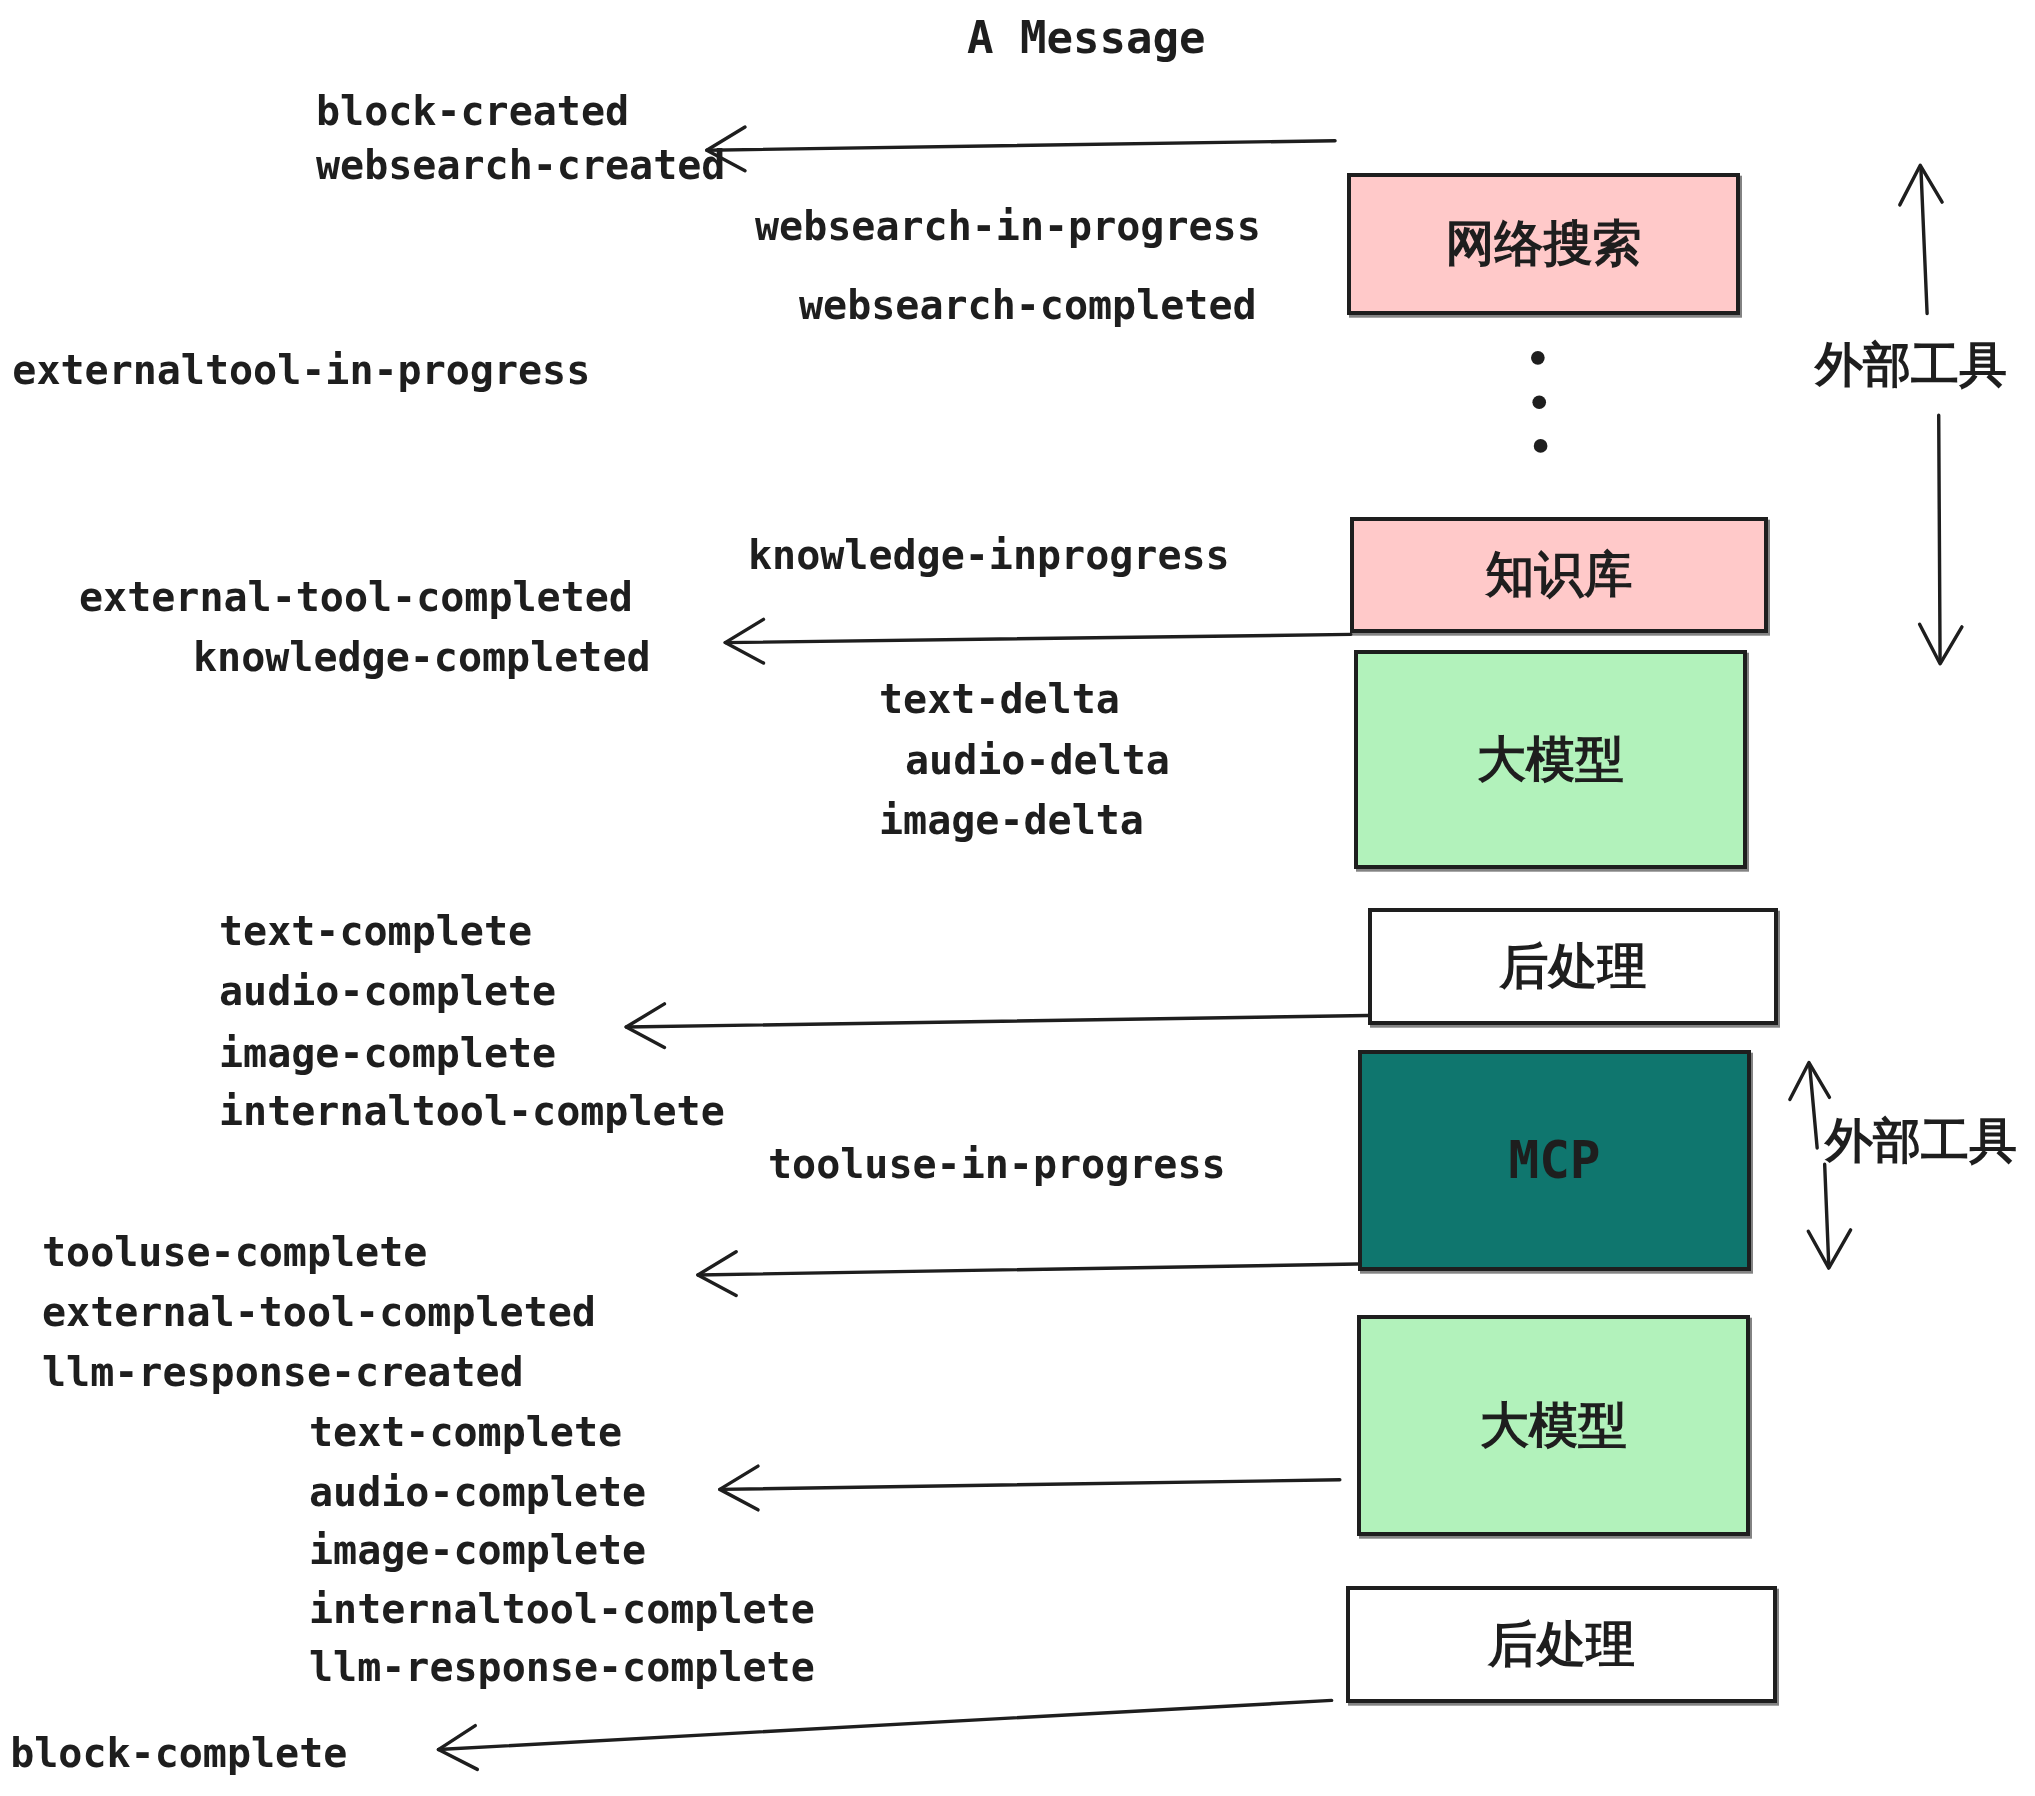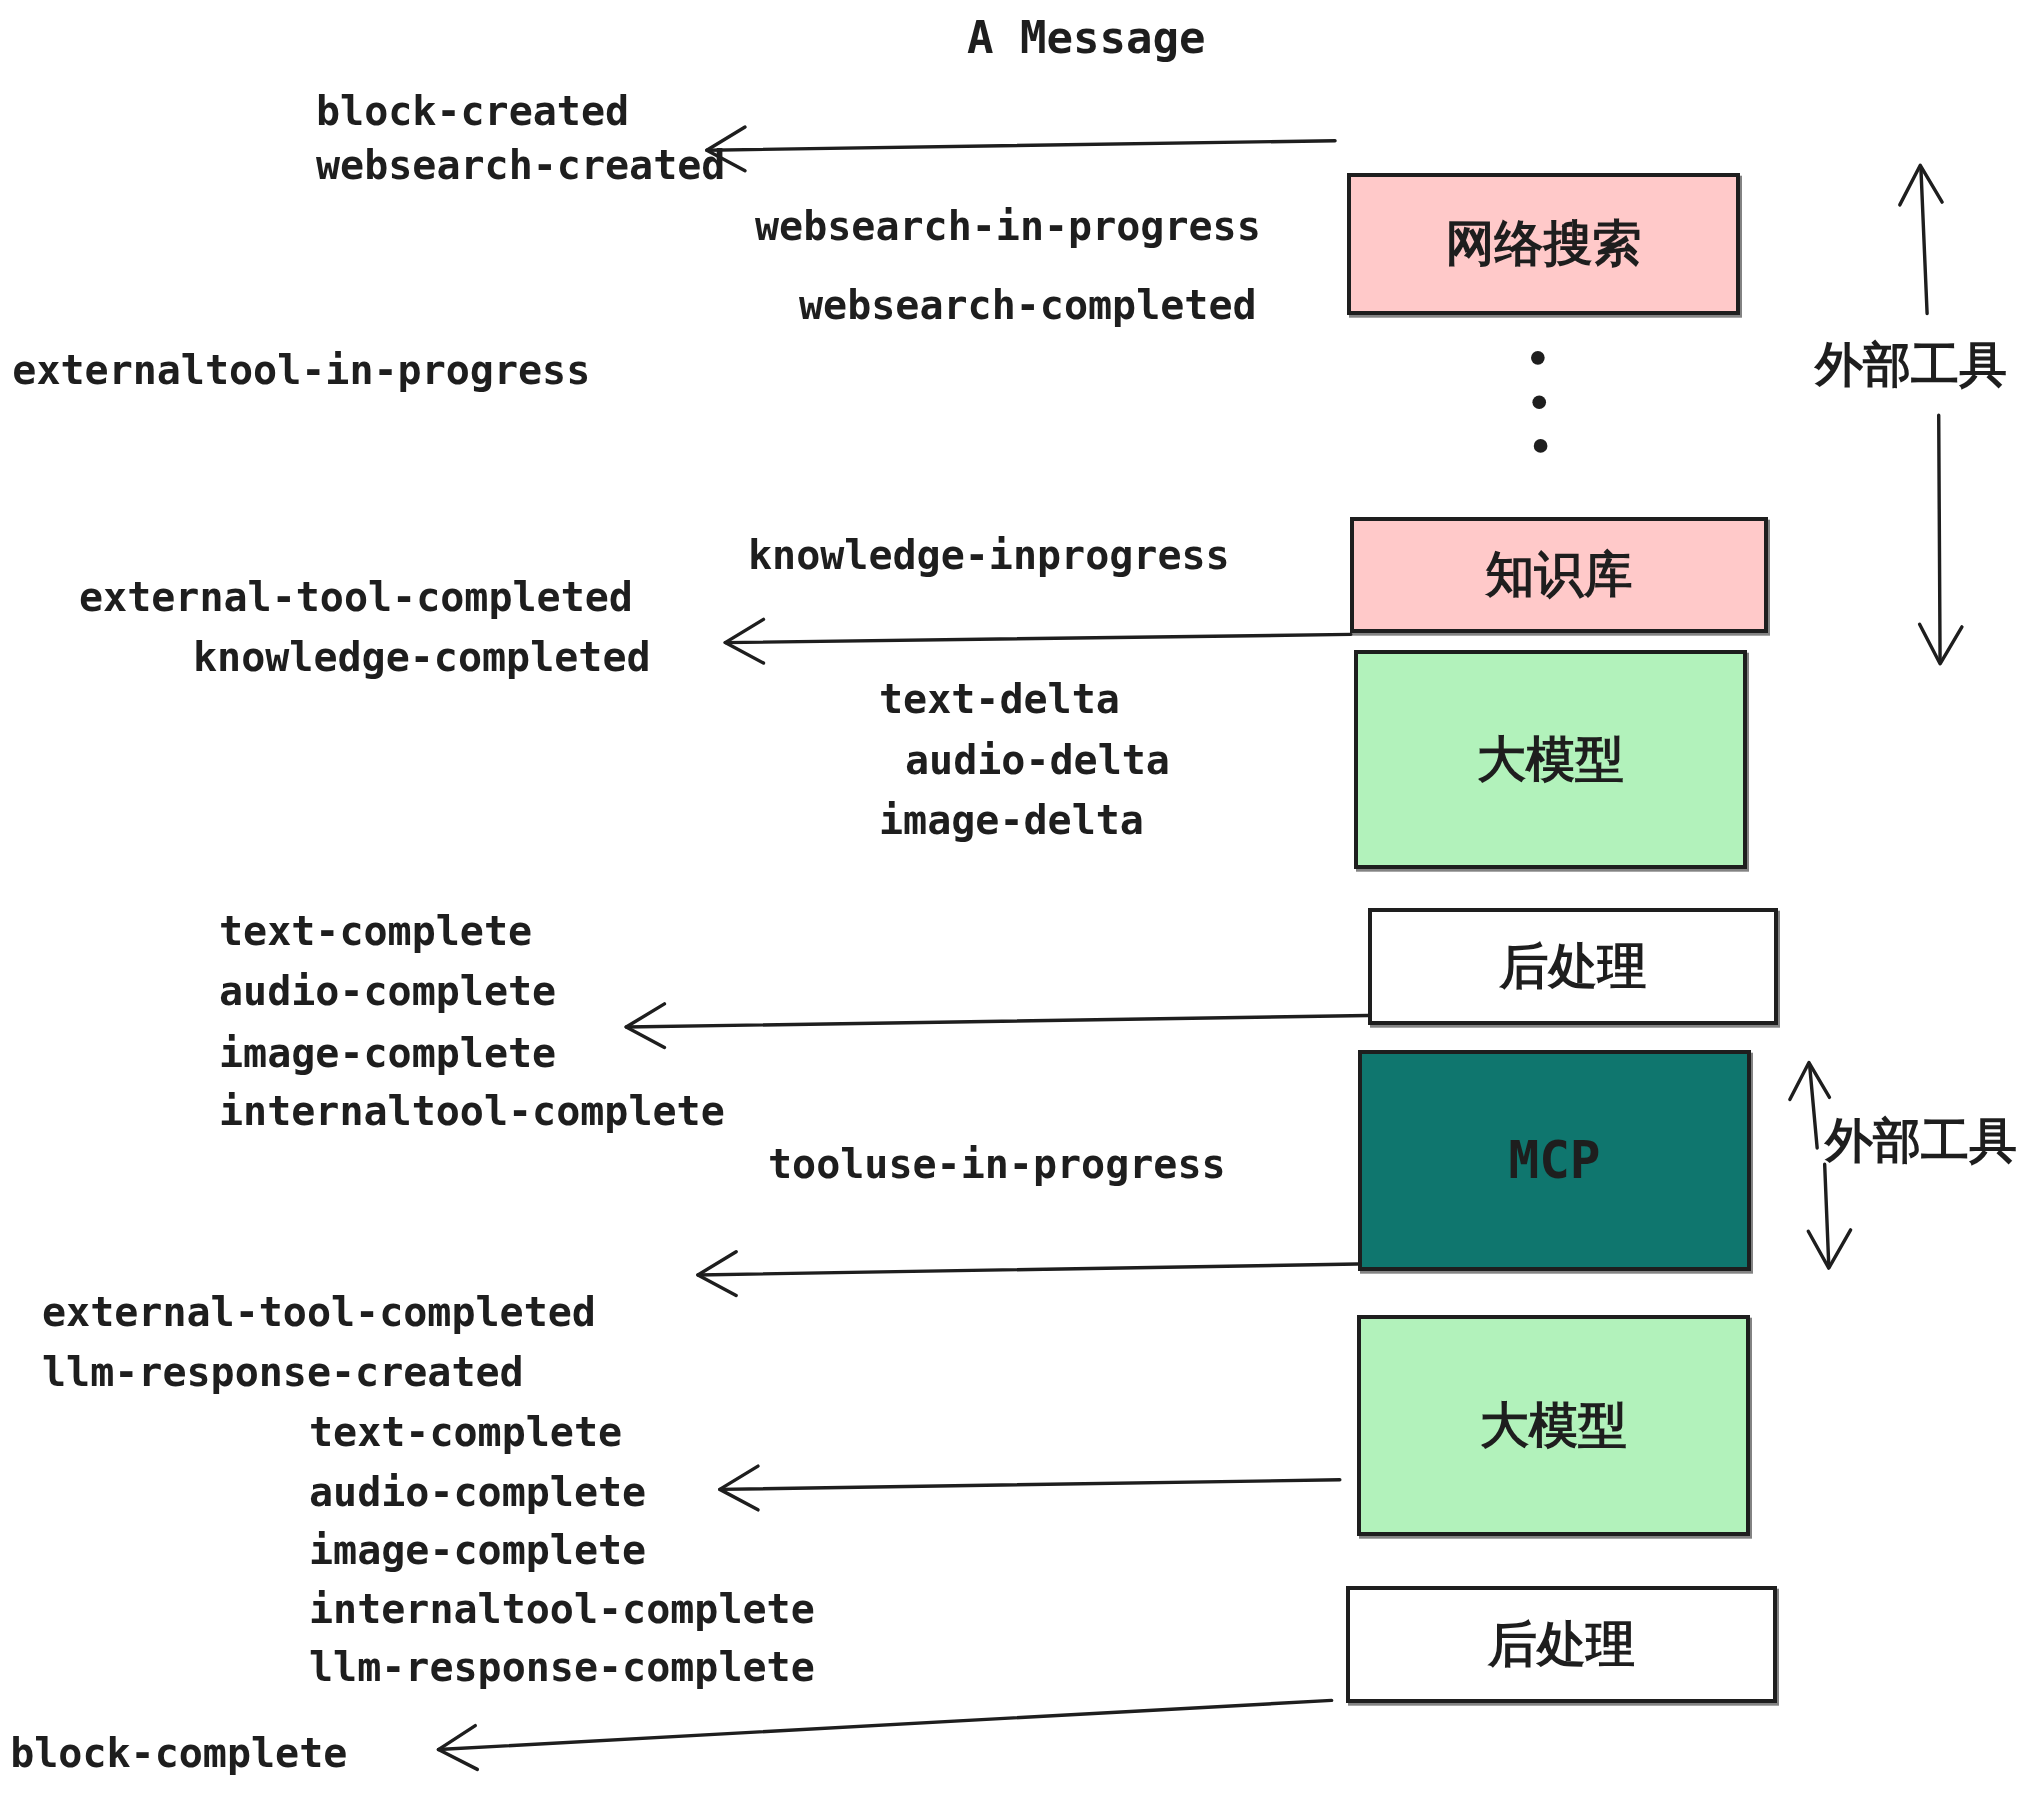--- a/index.html
+++ b/index.html
@@ -68,20 +68,21 @@
   <div class="evt" style="left:79px;top:573px;">external-tool-completed</div>
   <div class="evt" style="left:193px;top:633px;">knowledge-completed</div>
   <div class="evt" style="left:879px;top:675px;">text-delta</div>
   <div class="evt" style="left:879px;top:736px;margin-left:26px;">audio-delta</div>
   <div class="evt" style="left:879px;top:796px;">image-delta</div>
   <div class="evt" style="left:219px;top:907px;">text-complete</div>
   <div class="evt" style="left:219px;top:967px;">audio-complete</div>
   <div class="evt" style="left:219px;top:1029px;">image-complete</div>
   <div class="evt" style="left:219px;top:1087px;">internaltool-complete</div>
   <div class="evt" style="left:768px;top:1140px;">tooluse-in-progress</div>
+  <div class="evt" style="left:42px;top:1228px;">tooluse-complete</div>
   <div class="evt" style="left:42px;top:1288px;">external-tool-completed</div>
   <div class="evt" style="left:42px;top:1348px;">llm-response-created</div>
   <div class="evt" style="left:309px;top:1408px;">text-complete</div>
   <div class="evt" style="left:309px;top:1468px;">audio-complete</div>
   <div class="evt" style="left:309px;top:1526px;">image-complete</div>
   <div class="evt" style="left:309px;top:1585px;">internaltool-complete</div>
   <div class="evt" style="left:309px;top:1643px;">llm-response-complete</div>
   <div class="evt" style="left:10.2px;top:1729px;">block-complete</div>
 
   <div class="box" style="left: 1347px; top: 173px; width: 393px; height: 142px; background-color: rgb(255, 201, 201);">

